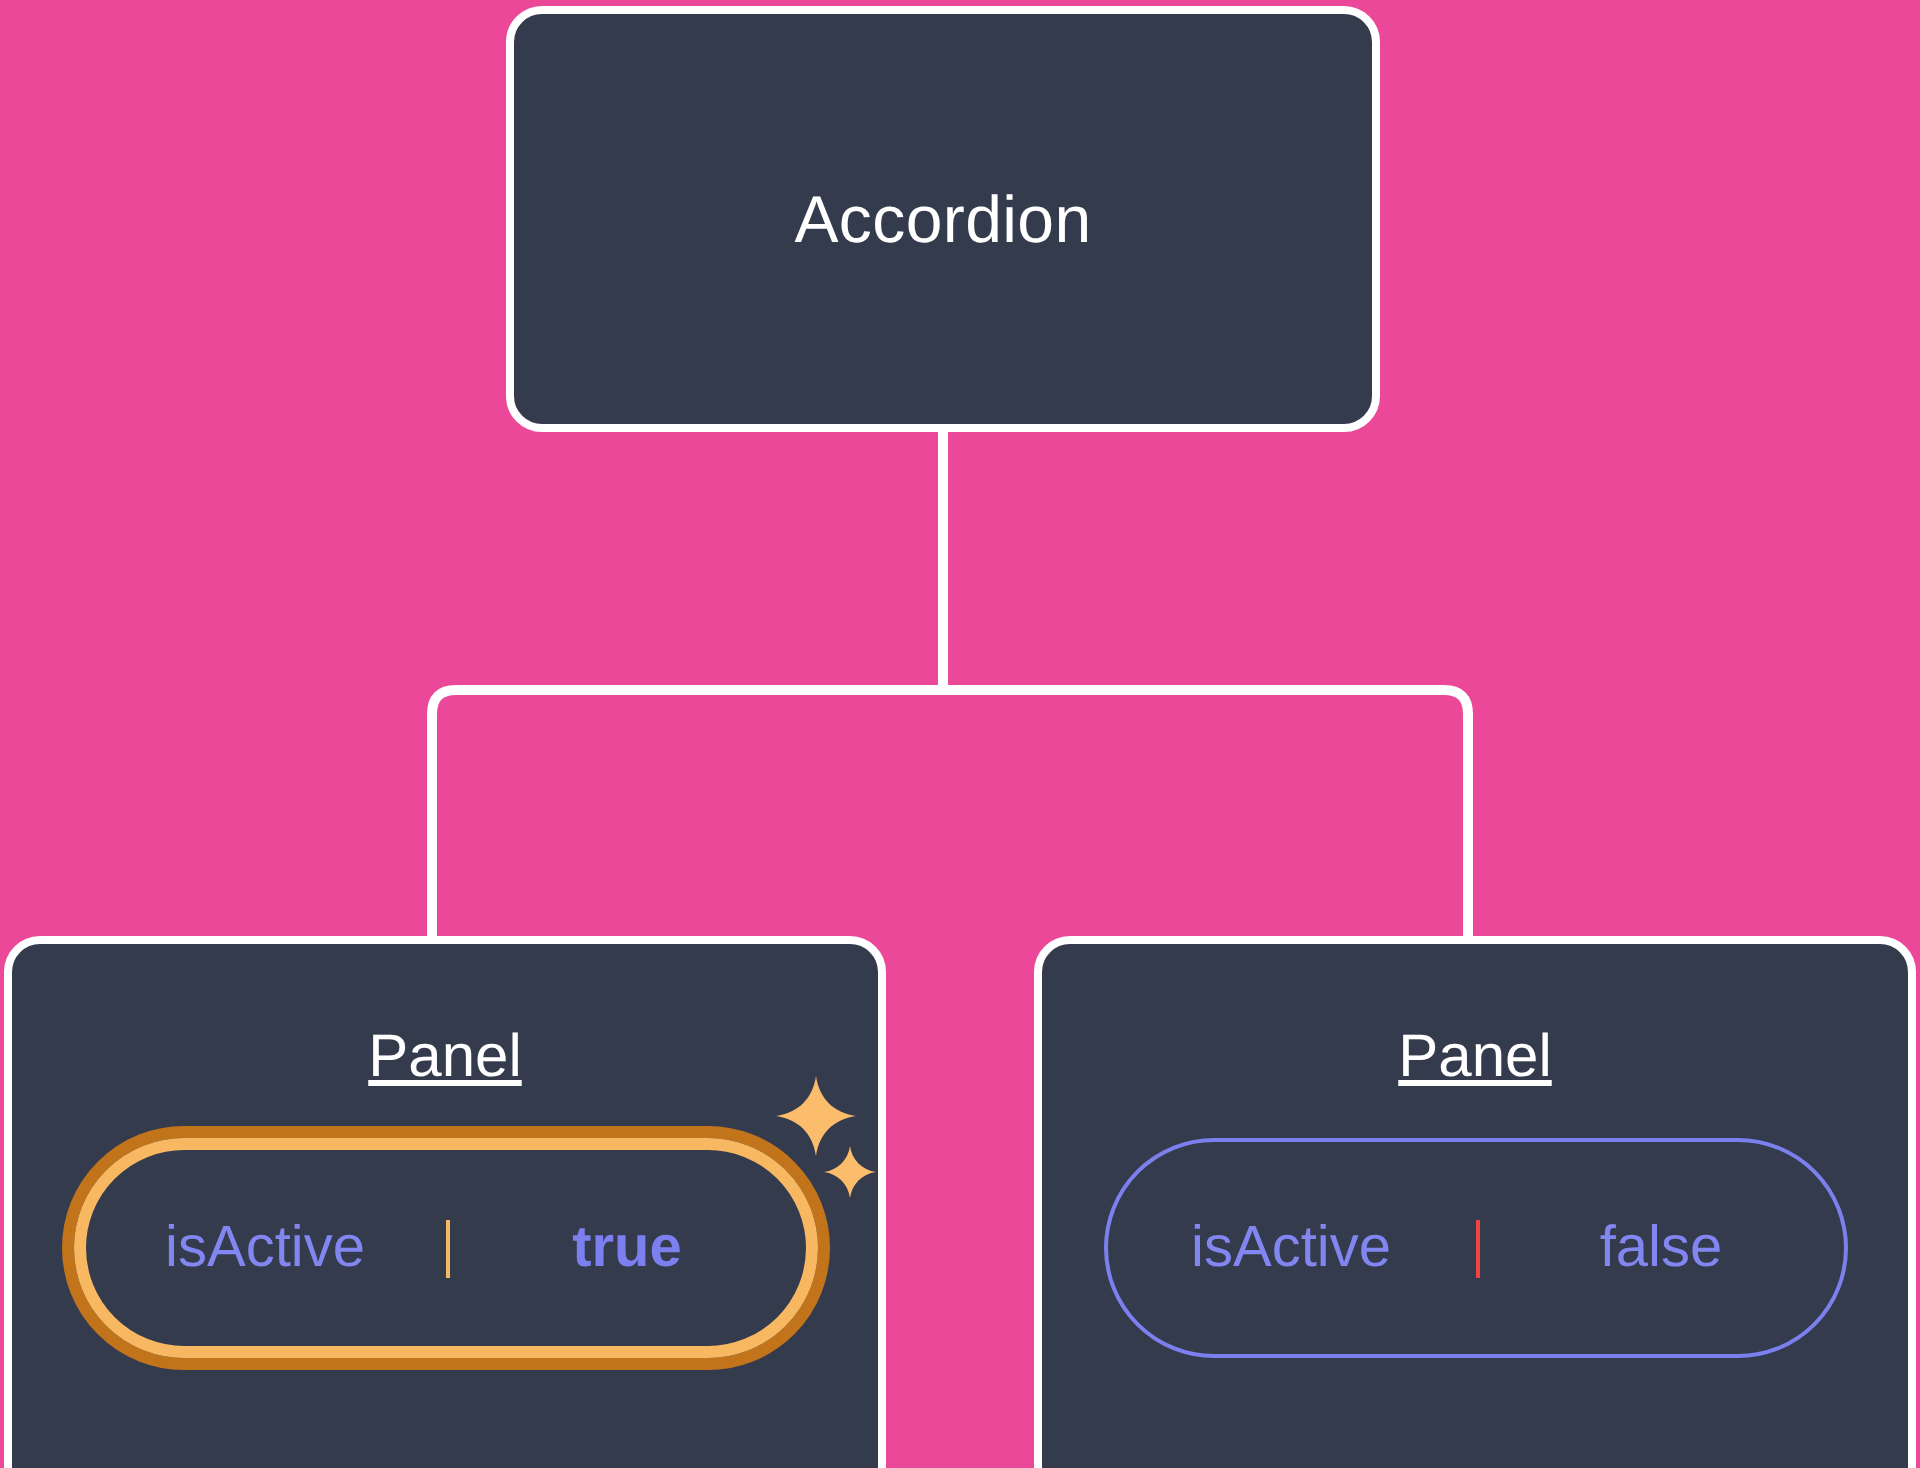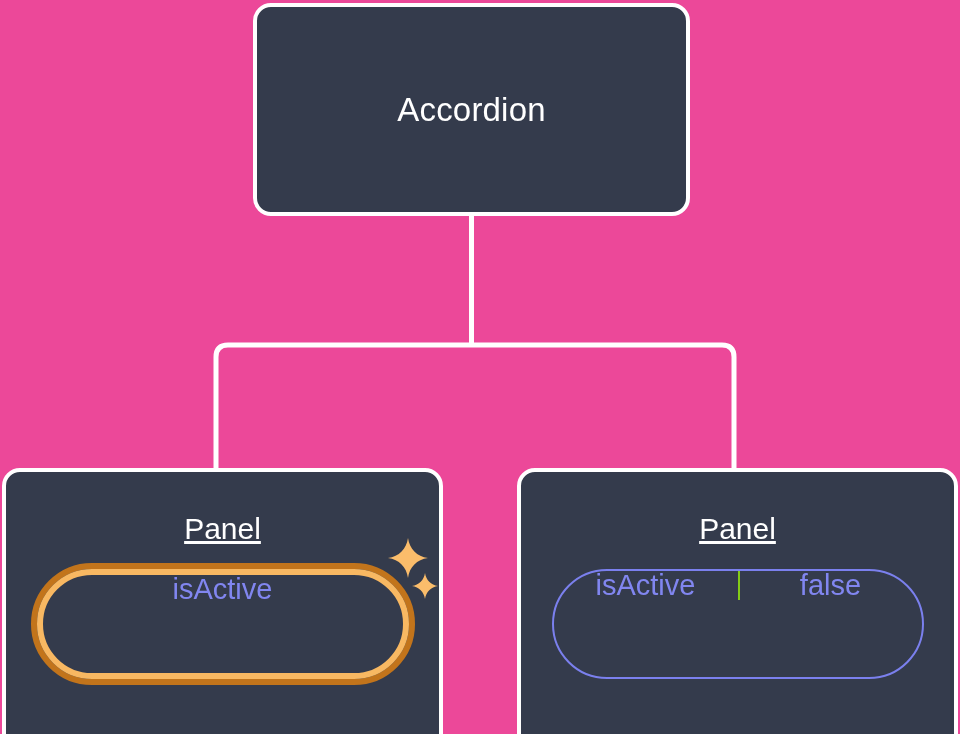--- a/index.html
+++ b/index.html
@@ -89,21 +89,21 @@
   }
   .pill {
     position: absolute;
     left: 0;
     top: 0;
     width: 100%;
     height: 100%;
     box-sizing: border-box;
     border-radius: 999px;
     display: flex;
-    align-items: flex-start;
+    align-items: center;
     overflow: hidden;
   }
   .pill-cell {
     flex: 1 1 50%;
     display: flex;
     align-items: center;
     justify-content: center;
     box-sizing: border-box;
     font-size: 29px;
     line-height: 1;
@@ -112,21 +112,21 @@
 
   
   .pill-default {
     border: 2px solid #7b80ee;
   }
   .pill-default .pill-cell {
     color: #8186f0;
     font-weight: 400;
   }
   .pill-default .pill-cell-value {
-    border-left: 2px solid #84cc16;
+    border-left: 2px solid #ef4444;
   }
 
   
   .pill-highlight-ring {
     position: absolute;
     left: -6px;
     top: -6px;
     width: 384px;
     height: 122px;
     box-sizing: border-box;
@@ -170,20 +170,21 @@
     <span class="node-title">Accordion</span>
   </div>
 
   <div class="node-box node-panel node-panel-left">
     <span class="node-title">Panel</span>
 
     <div class="pill-wrap">
       <div class="pill-highlight-ring"></div>
       <div class="pill pill-highlight">
         <div class="pill-cell pill-cell-name">isActive</div>
+        <div class="pill-cell pill-cell-value">true</div>
       </div>
     </div>
   </div>
 
   <svg class="sparkle sparkle-lg" width="44" height="44" viewBox="0 0 44 44">
     <path d="M22 2 C23.6 13.2 30.8 20.4 42 22 C30.8 23.6 23.6 30.8 22 42 C20.4 30.8 13.2 23.6 2 22 C13.2 20.4 20.4 13.2 22 2 Z" fill="#fbbd6b"></path>
   </svg>
   <svg class="sparkle sparkle-sm" width="28" height="28" viewBox="0 0 28 28">
     <path d="M14 1 C15 8 20 13 27 14 C20 15 15 20 14 27 C13 20 8 15 1 14 C8 13 13 8 14 1 Z" fill="#fbbd6b"></path>
   </svg>

